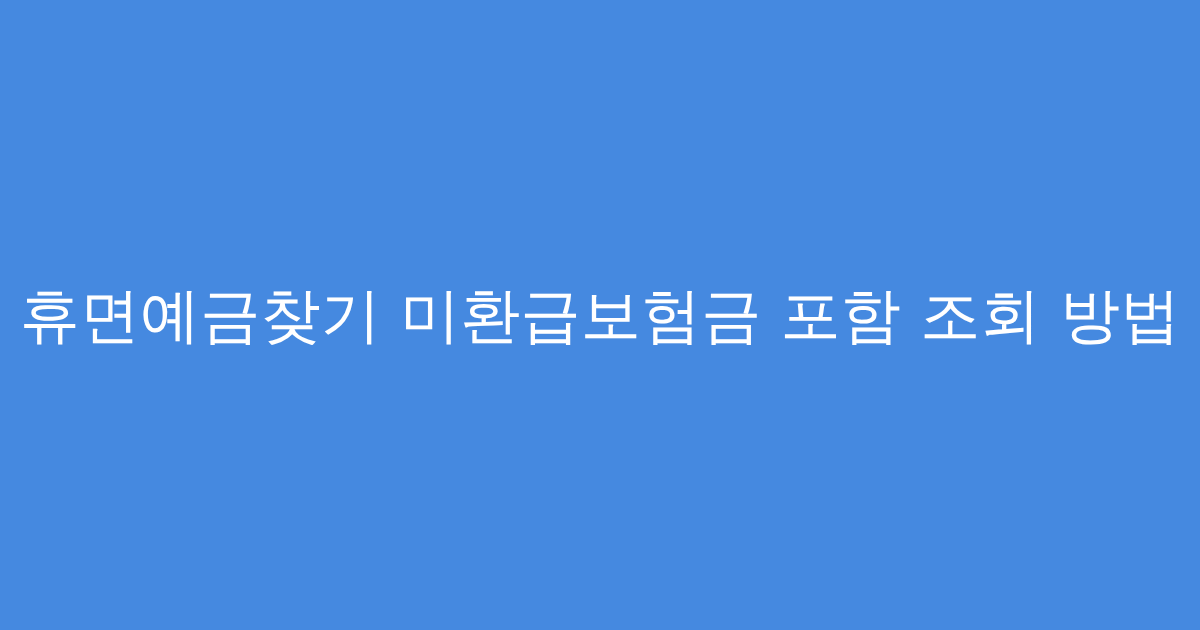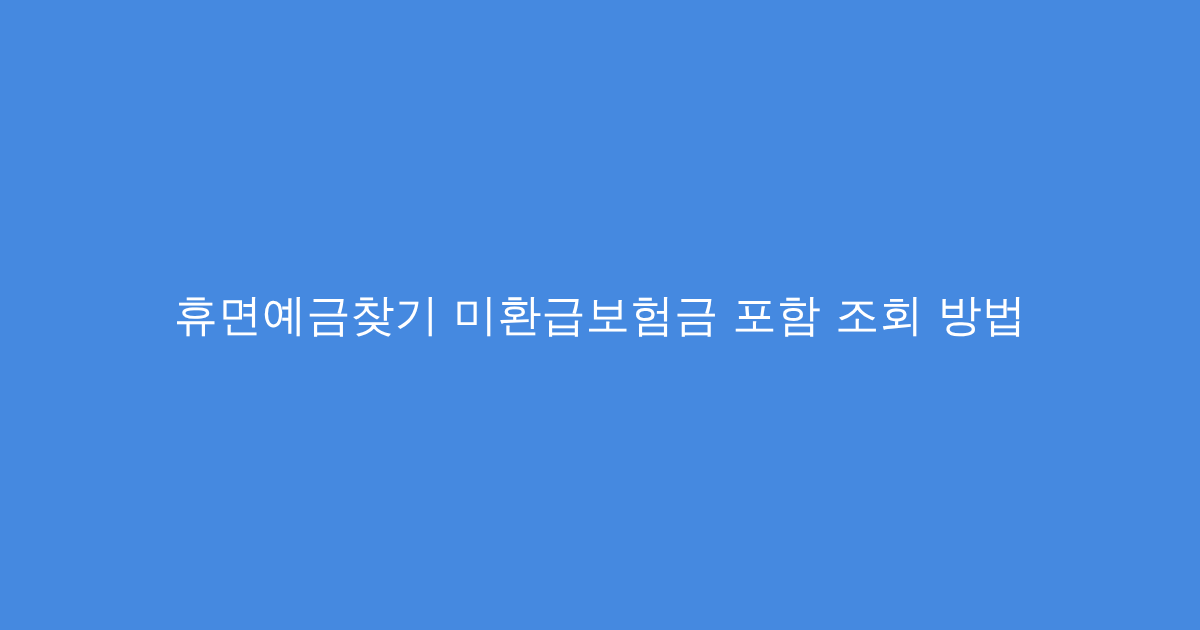--- a/index.html
+++ b/index.html
@@ -49,17 +49,17 @@
     -webkit-font-smoothing: antialiased;
   }
 </style>
 </head>
 <body style="width: 1200px; height: 630px;">
 
 <div id="card" style="background: rgb(69, 137, 224); width: 1200px; height: 630px;">
 
   <div id="title-wrap">
 
-    <h1 id="card-title" style="color: rgb(255, 255, 255); font-size: 44px; text-align: center;">휴면예금찾기 미환급보험금 포함 조회 방법</h1>
+    <h1 id="card-title" style="color: rgb(255, 255, 255); font-size: 60px; text-align: center;">휴면예금찾기 미환급보험금 포함 조회 방법</h1>
 
   </div>
 
 </div>
 
 </body></html>

